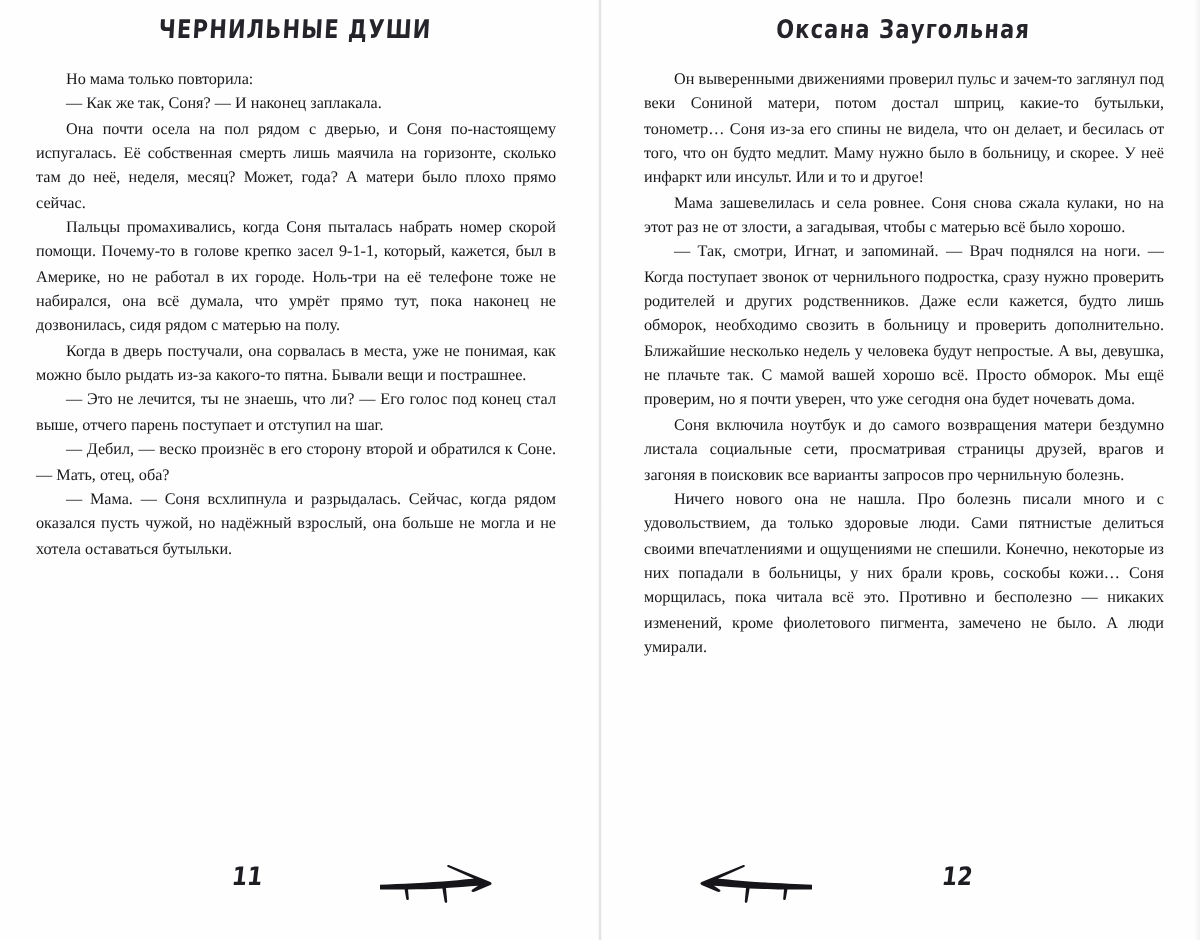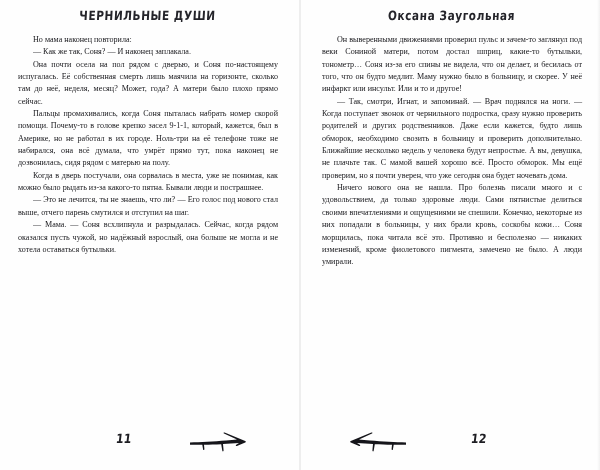--- a/index.html
+++ b/index.html
@@ -132,26 +132,27 @@
 
 <div class="spread">
 
   <div class="edge-shadow-left"></div>
 
   <div class="page page-left">
 
     <div class="running-head">ЧЕРНИЛЬНЫЕ ДУШИ</div>
 
     <div class="body-text">
-      <p>Но мама наконец повторила:</p>
+      <p>Но мама только повторила:</p>
       <p class="dialogue">— Как же так, Соня? — И наконец заплакала.</p>
       <p>Она почти осела на пол рядом с дверью, и Соня по-настоящему испугалась. Её собственная смерть лишь маячила на горизонте, сколько там до неё, неделя, месяц? Может, года? А матери было плохо прямо сейчас.</p>
       <p>Пальцы промахивались, когда Соня пыталась набрать номер скорой помощи. Почему-то в голове крепко засел 9-1-1, который, кажется, был в Америке, но не работал в их городе. Ноль-три на её телефоне тоже не набирался, она всё думала, что умрёт прямо тут, пока наконец не дозвонилась, сидя рядом с матерью на полу.</p>
-      <p>Когда в дверь постучали, она сорвалась в места, уже не понимая, как можно было рыдать из-за какого-то пятна. Бывали люди и пострашнее.</p>
-      <p class="dialogue">— Это не лечится, ты не знаешь, что ли? — Его голос под нового стал выше, отчего парень смутился и отступил на шаг.</p>
+      <p>Когда в дверь постучали, она сорвалась в места, уже не понимая, как можно было рыдать из-за какого-то пятна. Бывали вещи и пострашнее.</p>
+      <p class="dialogue">— Это не лечится, ты не знаешь, что ли? — Его голос под конец стал выше, отчего парень поступает и отступил на шаг.</p>
+      <p class="dialogue">— Дебил, — веско произнёс в его сторону второй и обратился к Соне. — Мать, отец, оба?</p>
       <p class="dialogue">— Мама. — Соня всхлипнула и разрыдалась. Сейчас, когда рядом оказался пусть чужой, но надёжный взрослый, она больше не могла и не хотела оставаться бутыльки.</p>
     </div>
 
     <div class="footer">
       <div class="folio folio-left">11</div>
 
       <div class="ornament ornament-left">
         <svg width="56" height="20" viewBox="0 0 56 20" aria-hidden="true">
           <path d="M0 10.4 C 10 10.0, 24 9.4, 36 8.4 L 36 8.4 C 40 8.0, 44 7.6, 47 7.4
                    L 34 1.5 C 33.2 1.1, 33.6 0.2, 34.6 0.6 L 55.2 9.0 C 56.0 9.35, 56.0 10.2, 55.2 10.55
@@ -163,21 +164,23 @@
       </div>
     </div>
   </div>
 
   <div class="page page-right">
 
     <div class="running-head">Оксана Заугольная</div>
 
     <div class="body-text">
       <p>Он выверенными движениями проверил пульс и зачем-то заглянул под веки Сониной матери, потом достал шприц, какие-то бутыльки, тонометр… Соня из-за его спины не видела, что он делает, и бесилась от того, что он будто медлит. Маму нужно было в больницу, и скорее. У неё инфаркт или инсульт. Или и то и другое!</p>
+      <p>Мама зашевелилась и села ровнее. Соня снова сжала кулаки, но на этот раз не от злости, а загадывая, чтобы с матерью всё было хорошо.</p>
       <p class="dialogue">— Так, смотри, Игнат, и запоминай. — Врач поднялся на ноги. — Когда поступает звонок от чернильного подростка, сразу нужно проверить родителей и других родственников. Даже если кажется, будто лишь обморок, необходимо свозить в больницу и проверить дополнительно. Ближайшие несколько недель у человека будут непростые. А вы, девушка, не плачьте так. С мамой вашей хорошо всё. Просто обморок. Мы ещё проверим, но я почти уверен, что уже сегодня она будет ночевать дома.</p>
+      <p>Соня включила ноутбук и до самого возвращения матери бездумно листала социальные сети, просматривая страницы друзей, врагов и загоняя в поисковик все варианты запросов про чернильную болезнь.</p>
       <p>Ничего нового она не нашла. Про болезнь писали много и с удовольствием, да только здоровые люди. Сами пятнистые делиться своими впечатлениями и ощущениями не спешили. Конечно, некоторые из них попадали в больницы, у них брали кровь, соскобы кожи… Соня морщилась, пока читала всё это. Противно и бесполезно — никаких изменений, кроме фиолетового пигмента, замечено не было. А люди умирали.</p>
     </div>
 
     <div class="footer">
       <div class="ornament ornament-right">
         <svg width="56" height="20" viewBox="0 0 56 20" aria-hidden="true">
           <g transform="translate(56,0) scale(-1,1)">
             <path d="M0 10.4 C 10 10.0, 24 9.4, 36 8.4 L 36 8.4 C 40 8.0, 44 7.6, 47 7.4
                      L 34 1.5 C 33.2 1.1, 33.6 0.2, 34.6 0.6 L 55.2 9.0 C 56.0 9.35, 56.0 10.2, 55.2 10.55
                      L 47.5 13.8 C 46.0 14.4, 45.2 13.4, 46.2 12.7 L 49.0 10.9

